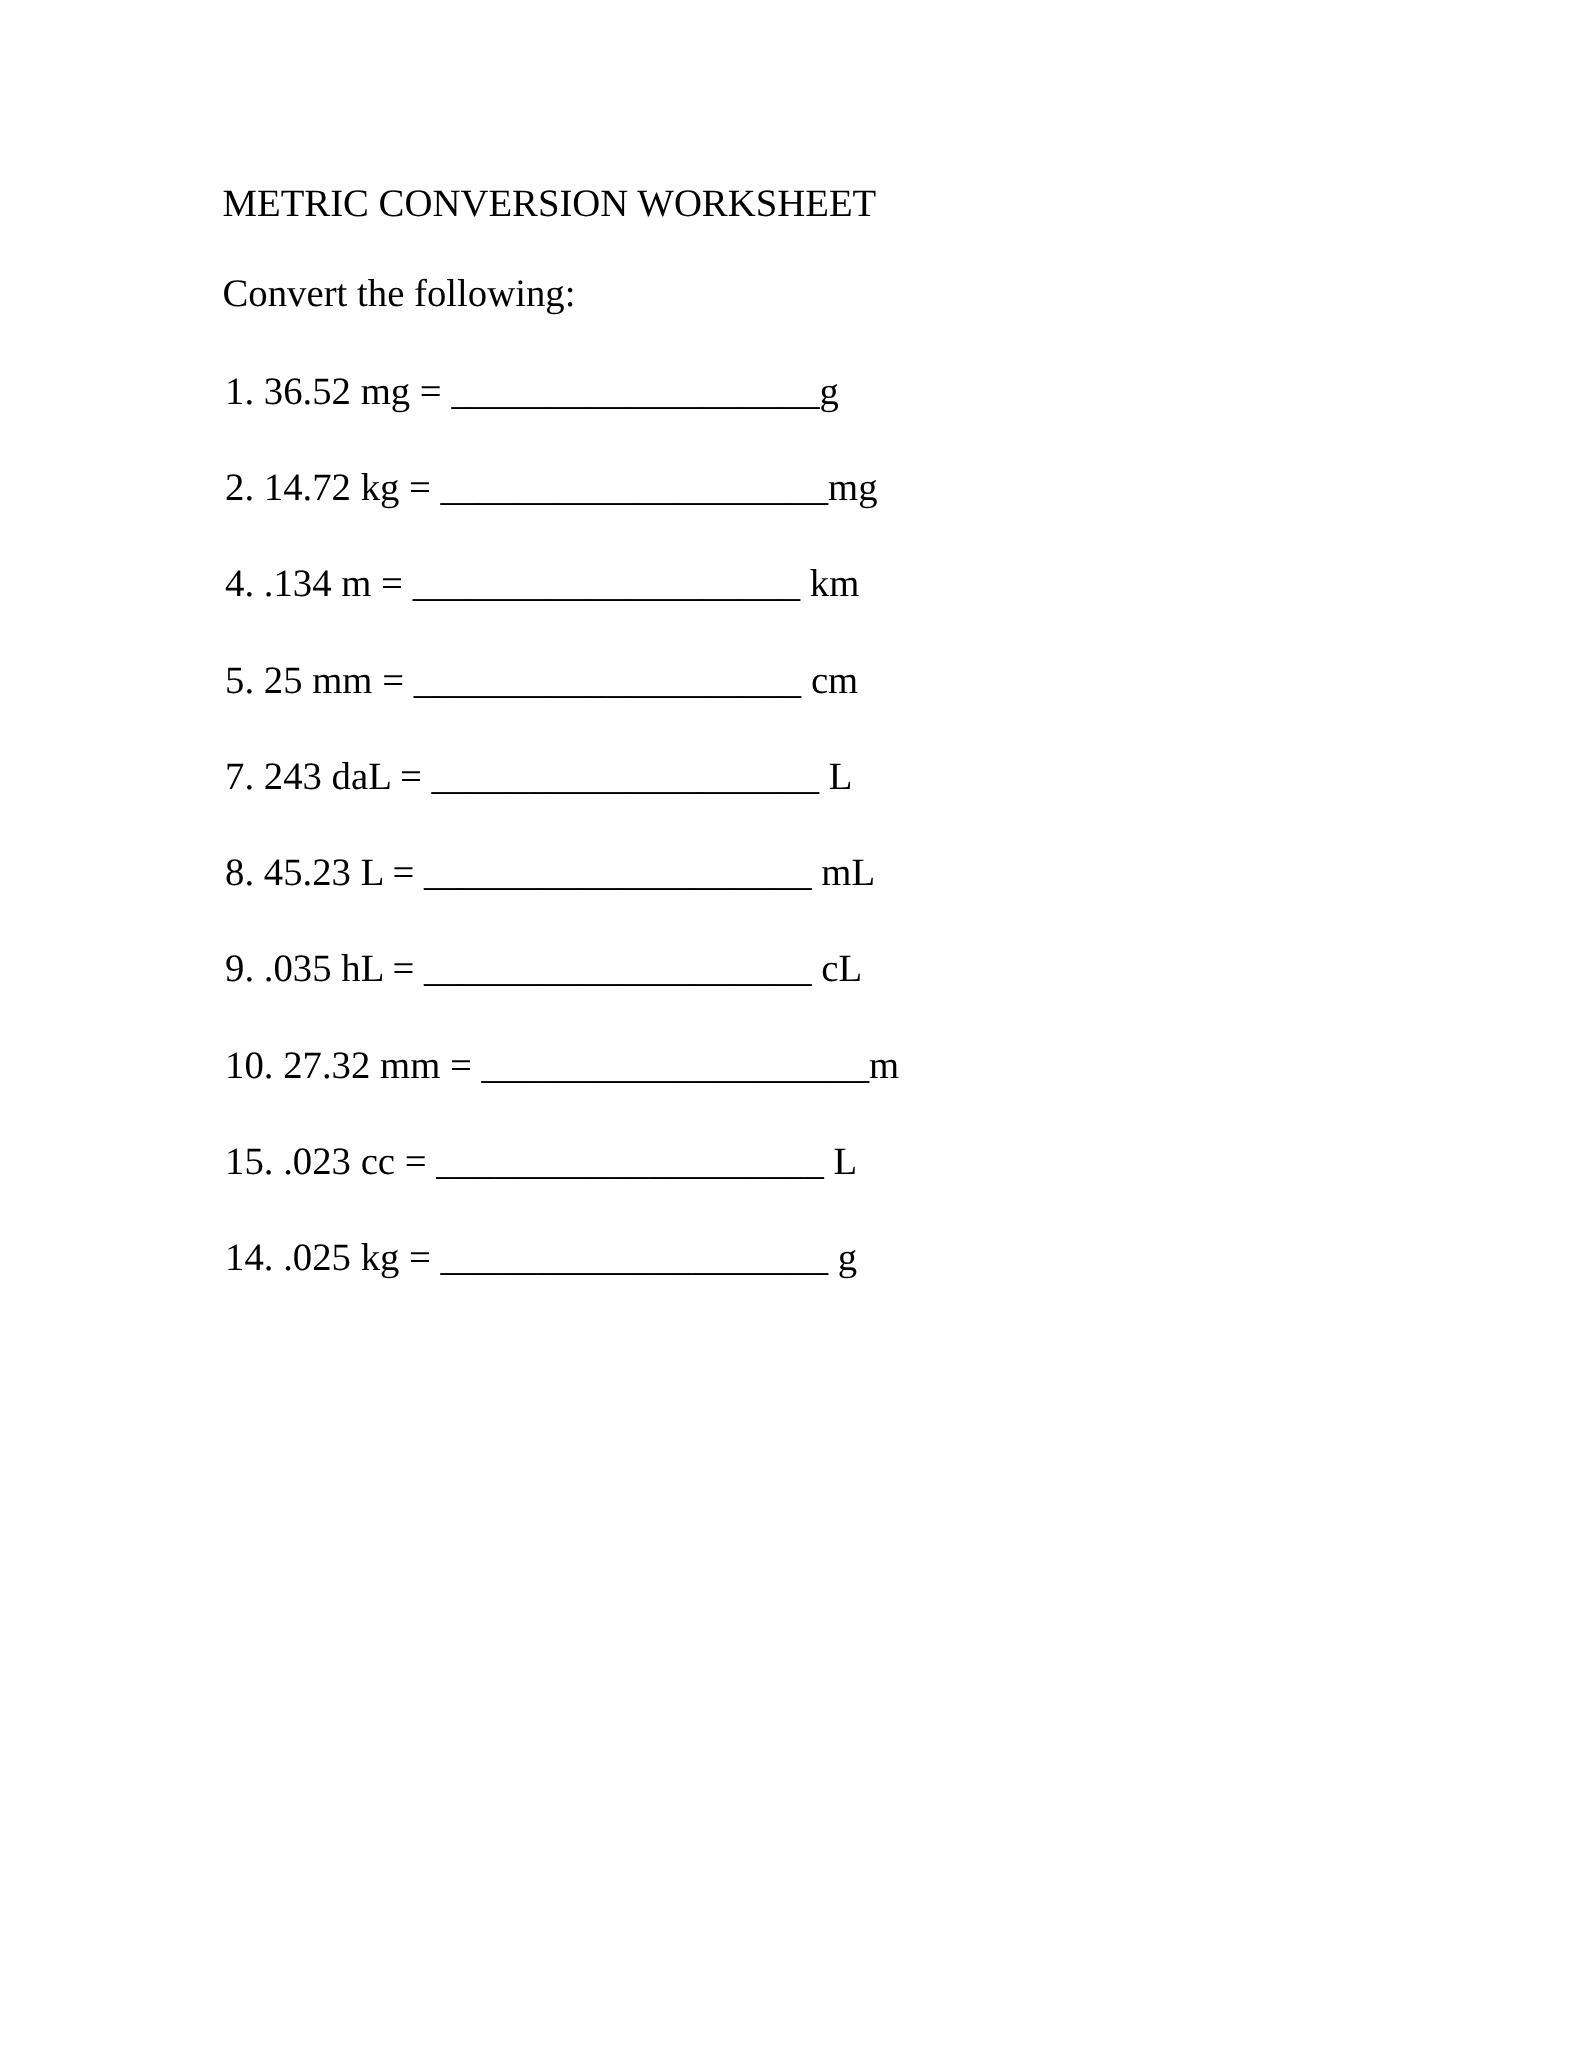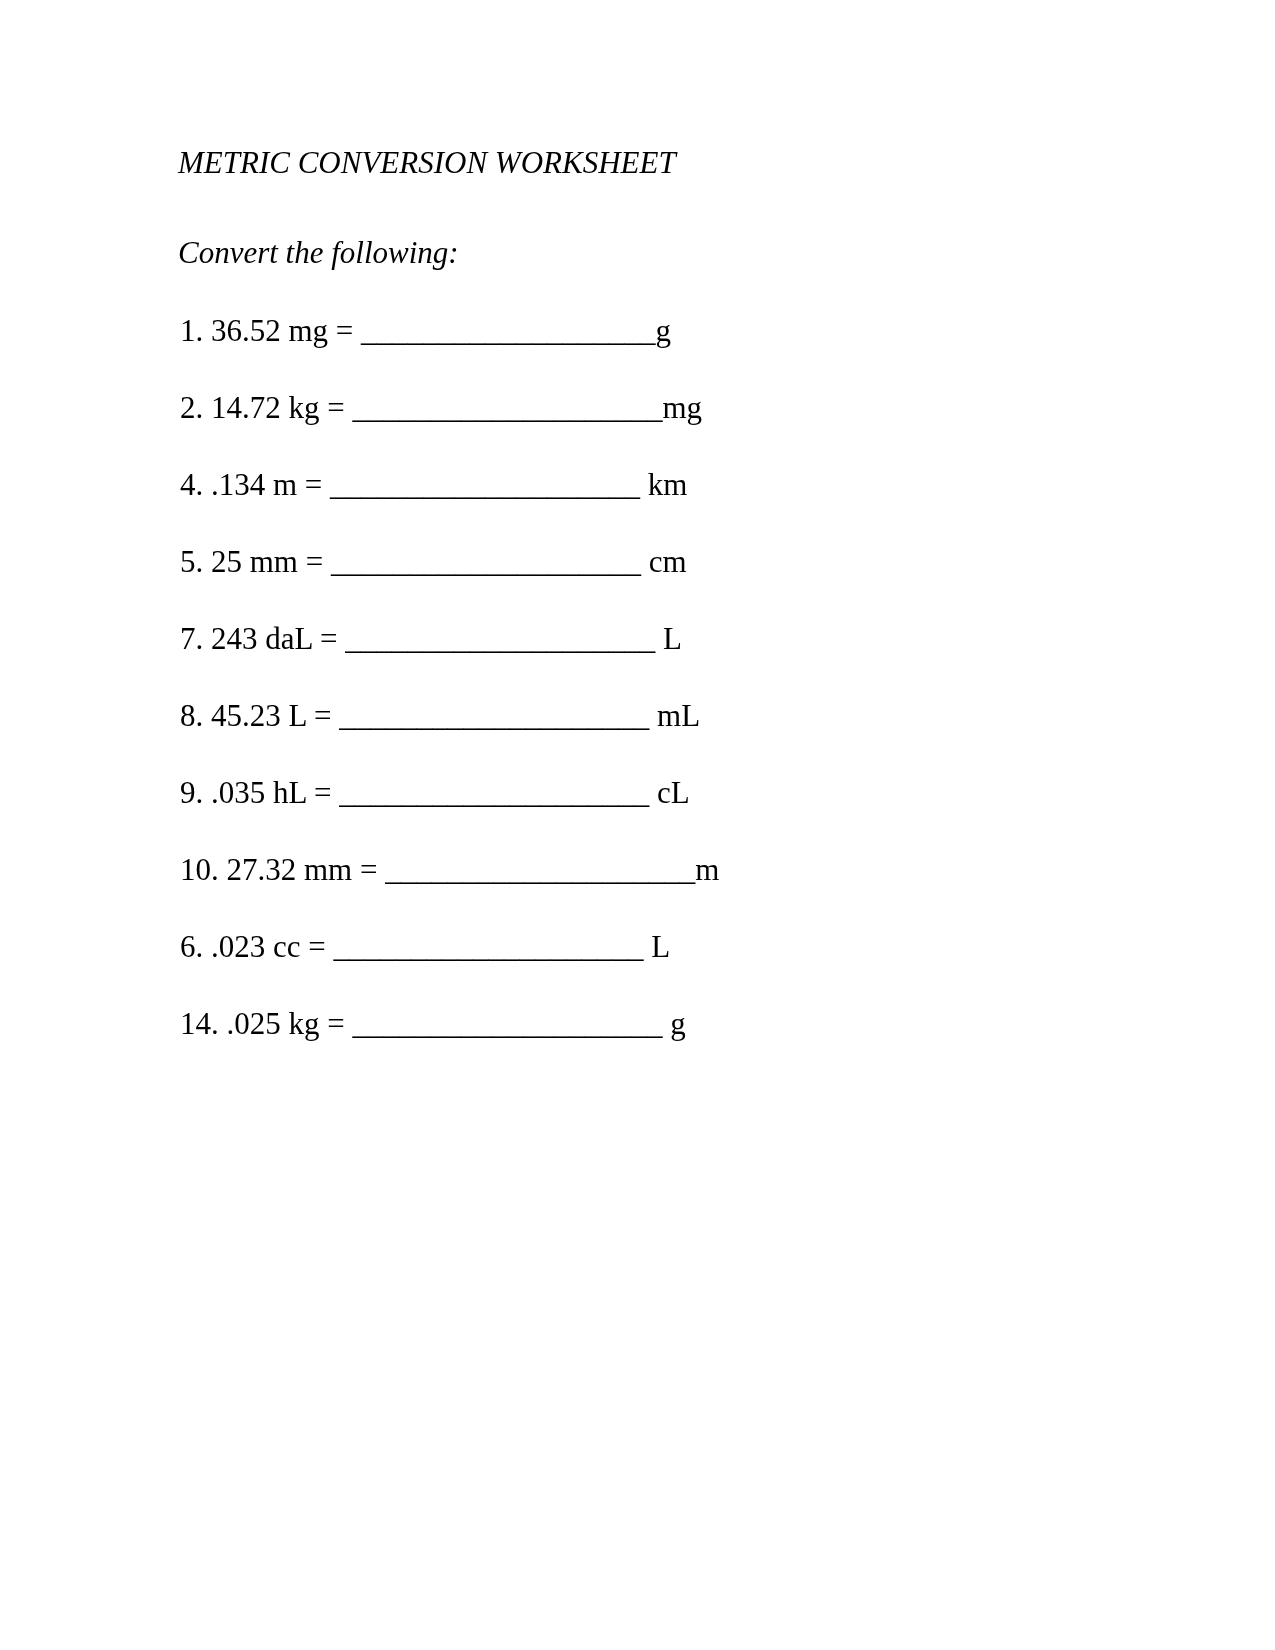--- a/index.html
+++ b/index.html
@@ -13,24 +13,23 @@
     font-family: "Liberation Serif", "DejaVu Serif", serif;
     font-size: 31px;
     color: #000000;
   }
   .page {
     padding: 144px 40px 60px 178px;
   }
   .line {
     line-height: 38px;
     white-space: pre;
-    font-style: italic;
   }
   .instructions {
-    margin-top: 52px;
+    margin-top: 34px;
   }
   .problems-list {
     margin: 2px;
   }
   .problem {
     line-height: 38px;
     white-space: pre;
     margin-top: 39px;
   }
   .problem:first-child {
@@ -61,20 +60,20 @@
 
   <div class="problem"><span>7. 243 daL = </span><span>____________________</span><span> L</span></div>
 
   <div class="problem"><span>8. 45.23 L = </span><span>____________________</span><span> mL</span></div>
 
   <div class="problem"><span>9. .035 hL = </span><span>____________________</span><span> cL</span></div>
 
   <div class="problem"><span>10. 27.32 mm = </span><span>____________________</span><span>m</span></div>
 
 
-  <div class="problem"><span>6. .023 cc = </span><span>____________________</span><span> L</span></div>
+  <div class="problem"><span>15. .023 cc = </span><span>____________________</span><span> L</span></div>
 
 
   <div class="problem"><span>14. .025 kg = </span><span>____________________</span><span> g</span></div>
 
 </div>
 
 </div>
 
 </body></html>

